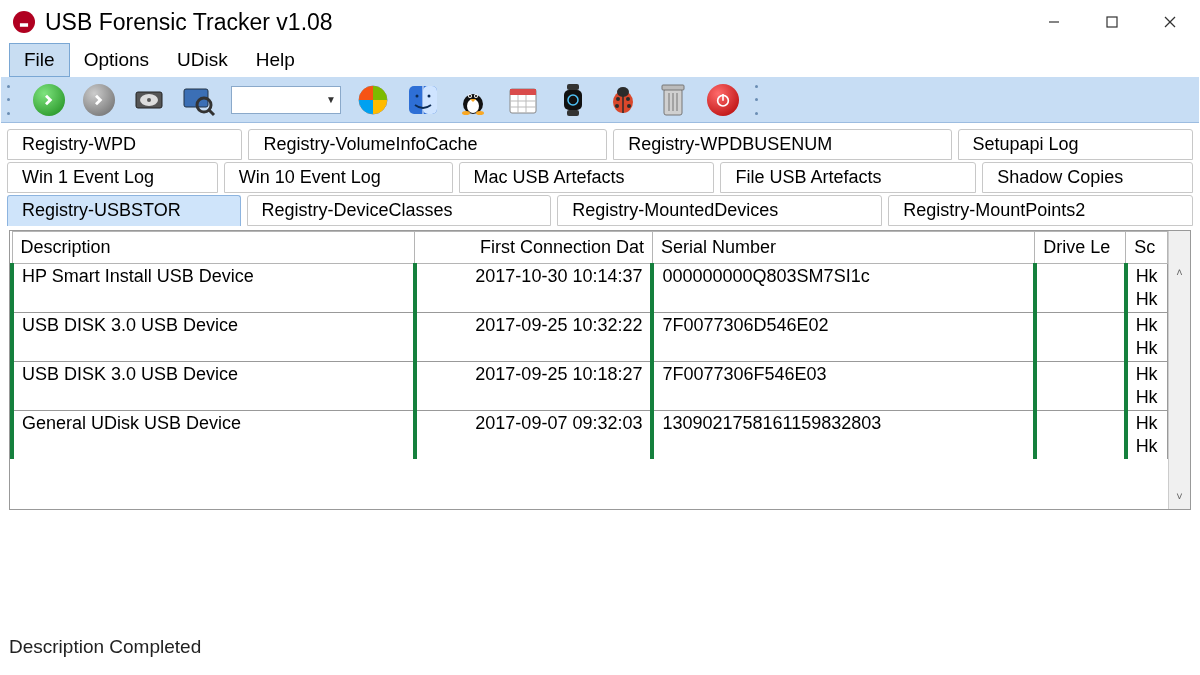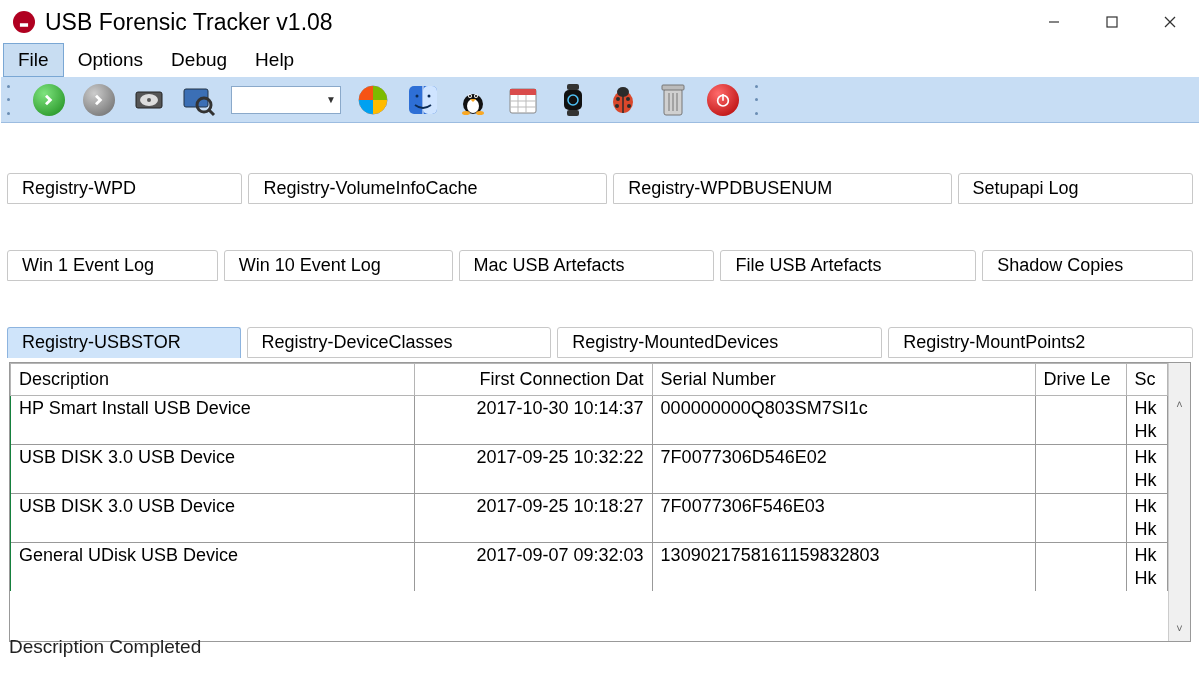--- a/index.html
+++ b/index.html
@@ -39,21 +39,21 @@
     .winbtn {
       width: 58px; height: 42px;
       display: flex; align-items: center; justify-content: center;
       font-size: 15px;
       color: #333;
     }
     .menubar {
       height: 34px;
       display: flex;
       align-items: stretch;
-      padding: 0 2px;
+      padding: 0 8px;
       font-size: 19px;
     }
     .menubar .menu-item {
       padding: 4px 14px;
       display: flex;
       align-items: center;
     }
     .menubar .menu-item.selected {
       background: #c8ddf2;
       border: 1px solid #7aa7d4;
@@ -101,21 +101,20 @@
     .tab {
       background: #fff;
       border-top: 1px solid #c8c8c8;
       border-left: 1px solid #c8c8c8;
       border-right: 1px solid #c8c8c8;
       border-bottom: 1px solid #c8c8c8;
       border-radius: 3px 3px 0 0;
       padding: 4px 14px;
       font-size: 18px;
       white-space: nowrap;
-      margin-top: 44px;
     }
     .tab.active {
       background: #cfe4fa;
       border-color: #8db4df;
       border-bottom: none;
       font-weight: 400;
     }
     .table-wrap {
       margin: 4px 8px 0 8px;
       border: 1px solid #999;
@@ -136,21 +135,21 @@
     th {
       text-align: left;
       font-weight: 400;
       border: 1px solid #b5b5b5;
       padding: 5px 8px;
       background: #fff;
       white-space: nowrap;
       overflow: hidden;
     }
     td {
-      border-left: 1px solid #15803d;
+      border-left: 4px solid #15803d;
       border-right: 1px solid #999;
       padding: 2px 8px;
       vertical-align: top;
       white-space: nowrap;
       overflow: hidden;
     }
     tr.row-sep td {
       border-top: 1px solid #999;
     }
     tr.subrow td {
@@ -217,21 +216,21 @@
       <svg width="14" height="14" viewBox="0 0 14 14">
           <line x1="2" y1="2" x2="12" y2="12" stroke="#333" stroke-width="1.2"></line>
           <line x1="12" y1="2" x2="2" y2="12" stroke="#333" stroke-width="1.2"></line>
         </svg>
     </div>
   </div>
 
   <div class="menubar">
     <div class="menu-item selected">File</div>
     <div class="menu-item">Options</div>
-    <div class="menu-item">Debug</div>
+    <div class="menu-item">UDisk</div>
     <div class="menu-item">Help</div>
   </div>
 
   <div class="toolbar">
     <div class="grip">
         <span></span>
         <span></span>
         <span></span>
       </div>
 

